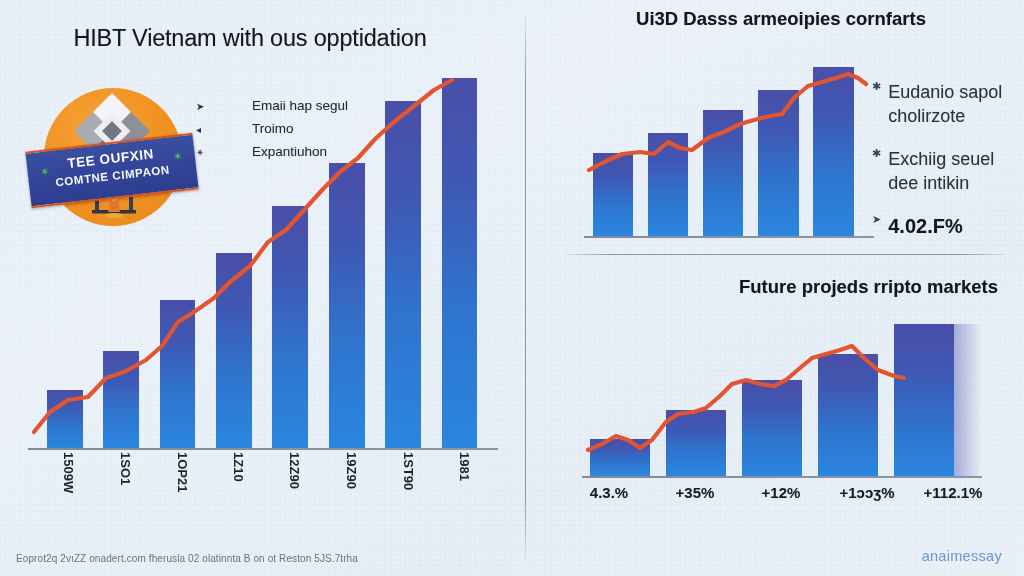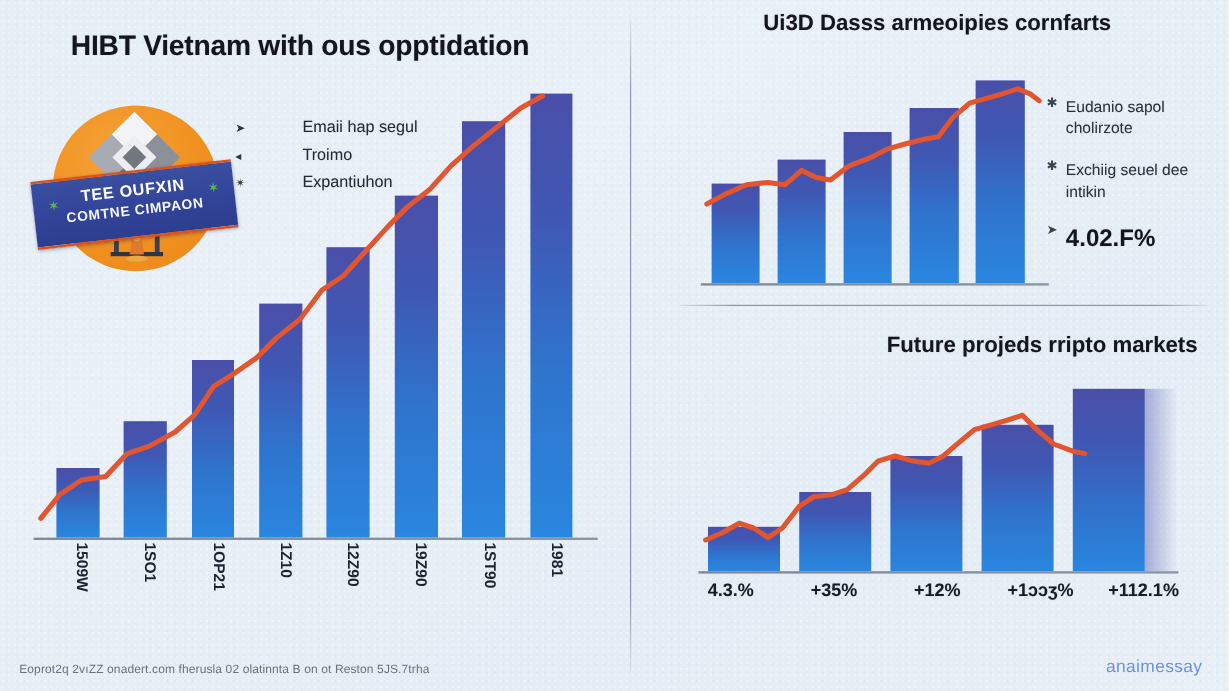--- a/index.html
+++ b/index.html
@@ -38,21 +38,21 @@
   #left-panel {
     left: 0; top: 0;
     width: 518px; height: 576px;
   }
   #main-title {
     position: absolute;
     left: 0; right: 18px;
     top: 25px;
     text-align: center;
     font-size: 23.5px;
-    font-weight: bold;
+    font-weight: normal;
     color: #14161c;
     letter-spacing: -0.2px;
     white-space: nowrap;
     text-shadow: 0 0 1px rgba(30,40,60,0.25);
   }
 
   
   #brand-badge {
     position: absolute;
     left: 38px; top: 86px;
@@ -240,21 +240,21 @@
     left: 346px; top: 80px;
     width: 150px;
   }
   .rb-row {
     display: flex;
     align-items: flex-start;
     gap: 7px;
     margin-bottom: 18px;
   }
   .rb-text {
-    font-size: 13px;
+    font-size: 18px;
     color: #2a313d;
     line-height: 1.35;
     text-shadow: 0 0 1px rgba(40,50,70,0.18);
   }
   .rb-text.stat {
     font-size: 20px;
     font-weight: bold;
     color: #14161c;
   }
   .rb-mark {

